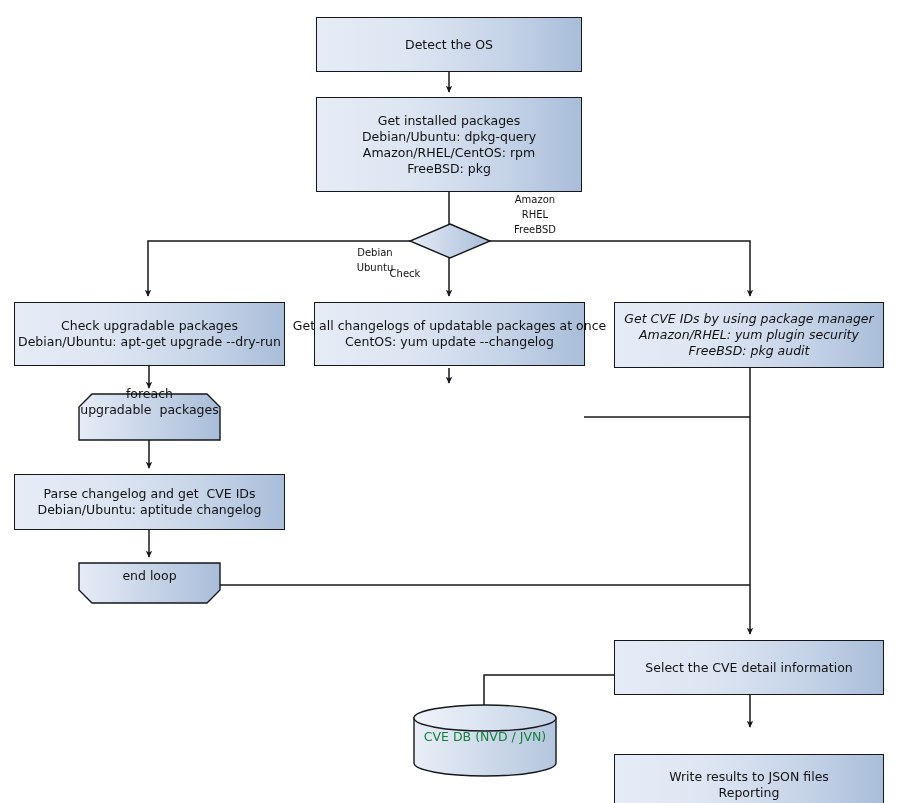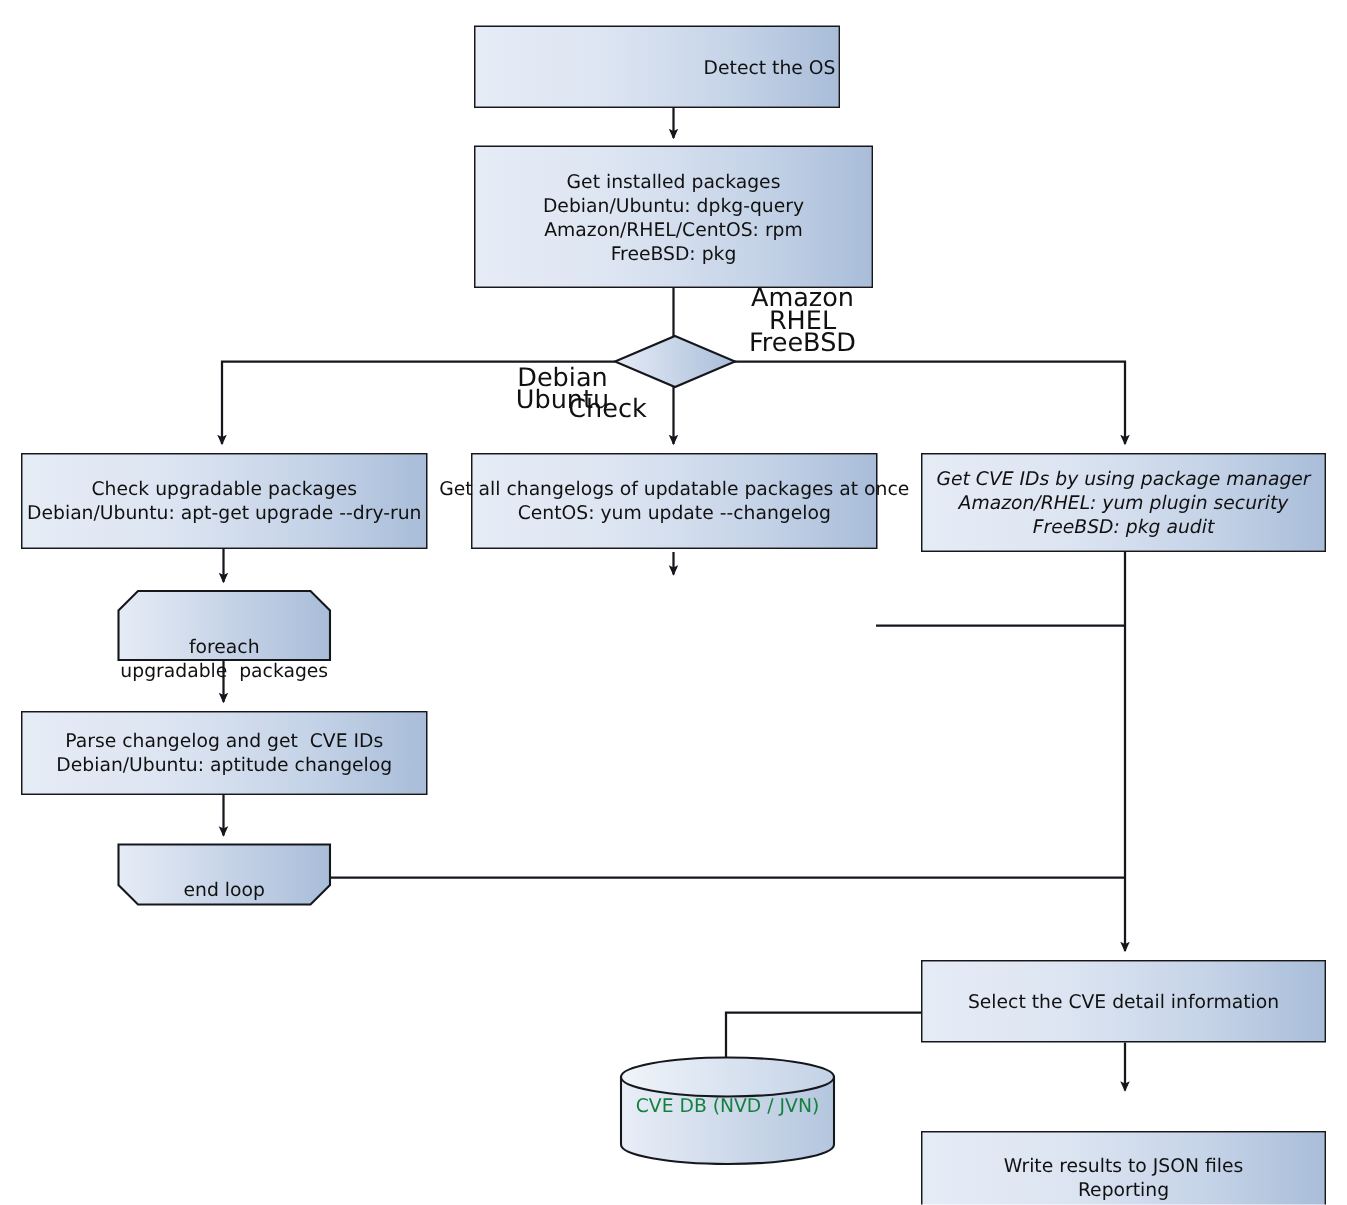--- a/index.html
+++ b/index.html
@@ -51,21 +51,21 @@
   .shape-svg {
     position: absolute;
     overflow: visible;
   }
   .shape-svg path, .shape-svg ellipse, .shape-svg polygon {
     stroke: #15171c;
     stroke-width: 1.4;
   }
   .edge-label {
     position: absolute;
-    font-size: 17px;
+    font-size: 10px;
     line-height: 15px;
     color: #111111;
     text-align: center;
     white-space: pre;
   }
   .cyl-label {
     position: absolute;
     font-size: 12.5px;
     color: #15803d;
     white-space: pre;
@@ -106,21 +106,21 @@
 
     <path d="M584,417 L750,417" fill="none" stroke="#15171c" stroke-width="1.5"></path>
 
     <path d="M750,368 L750,634" fill="none" stroke="#15171c" stroke-width="1.5" marker-end="url(#arrow)"></path>
 
     <path d="M614,675 L484,675 L484,712" fill="none" stroke="#15171c" stroke-width="1.5"></path>
 
     <path d="M750,695 L750,727" fill="none" stroke="#15171c" stroke-width="1.5" marker-end="url(#arrow)"></path>
   </svg>
 
-  <div class="node box" style="left:316px; top:17px; width:244px; height:55px;justify-content:flex-end;">
+  <div class="node box" style="left:316px; top:17px; width:266px; height:55px;">
     <span class="label">Detect the OS</span>
   </div>
 
   <div class="node box" style="left:316px; top:97px; width:266px; height:95px;">
     <span class="label">Get installed packages
 Debian/Ubuntu: dpkg-query
 Amazon/RHEL/CentOS: rpm
 FreeBSD: pkg</span>
   </div>
 
@@ -159,41 +159,41 @@
 
   <svg class="shape-svg" style="left:78px; top:393px; width:143px; height:48px;" viewBox="0 0 143 48">
     <defs>
       <linearGradient id="gradForeach" x1="0" y1="0" x2="1" y2="0">
         <stop offset="0%" stop-color="#e6ecf6"></stop>
         <stop offset="100%" stop-color="#a9bdd9"></stop>
       </linearGradient>
     </defs>
     <path d="M1,47 L1,14 L14,1 L129,1 L142,14 L142,47 z" fill="url(#gradForeach)"></path>
   </svg>
-  <div class="node" style="left:78px; top:413px; width:143px; height:52px;">
+  <div class="node" style="left:78px; top:376px; width:143px; height:52px;">
     <span class="label">foreach
 upgradable  packages</span>
   </div>
 
 
   <div class="node box" style="left:14px; top:474px; width:271px; height:56px;">
     <span class="label">Parse changelog and get  CVE IDs
 Debian/Ubuntu: aptitude changelog</span>
   </div>
 
   <svg class="shape-svg" style="left:78px; top:562px; width:143px; height:42px;" viewBox="0 0 143 42">
     <defs>
       <linearGradient id="gradEndLoop" x1="0" y1="0" x2="1" y2="0">
         <stop offset="0%" stop-color="#e6ecf6"></stop>
         <stop offset="100%" stop-color="#a9bdd9"></stop>
       </linearGradient>
     </defs>
     <path d="M1,1 L142,1 L142,28 L129,41 L14,41 L1,28 z" fill="url(#gradEndLoop)"></path>
   </svg>
-  <div class="node" style="left:78px; top:572px; width:143px; height:42px;text-align:center;">
+  <div class="node" style="left:78px; top:555px; width:143px; height:42px;text-align:center;">
     <span class="label">end loop</span>
   </div>
 
   <div class="node box" style="left:614px; top:640px; width:270px; height:55px;">
     <span class="label">Select the CVE detail information</span>
   </div>
 
   <svg class="shape-svg" style="left:412px; top:704px; width:146px; height:73px;" viewBox="0 0 146 73">
     <defs>
       <linearGradient id="gradCylBody" x1="0" y1="0" x2="1" y2="0">

